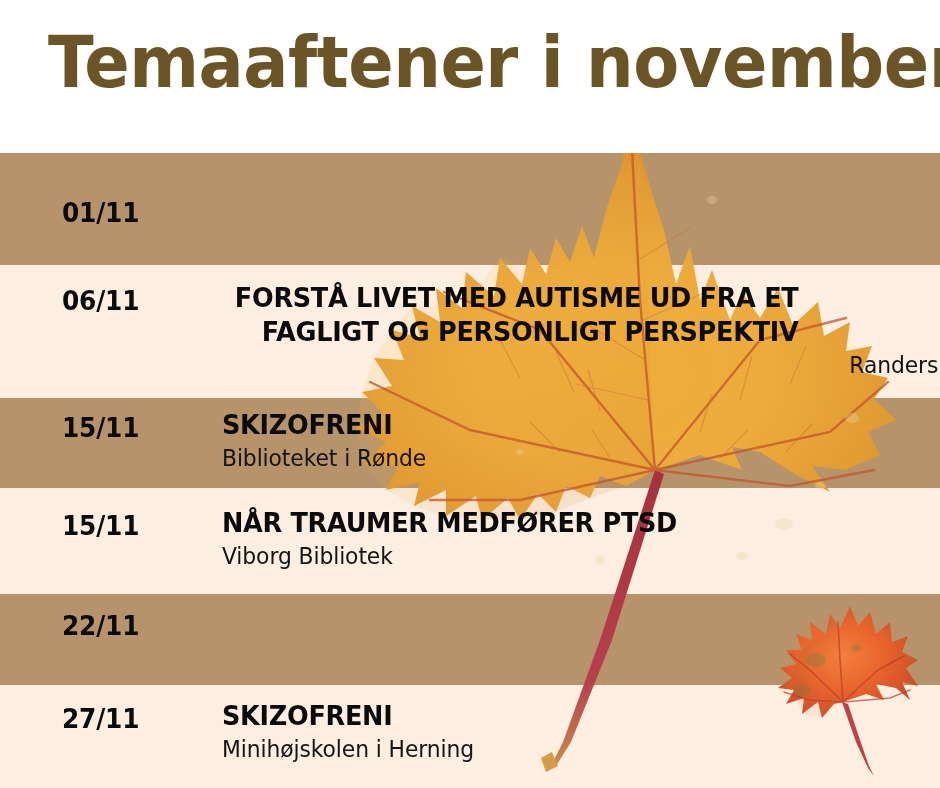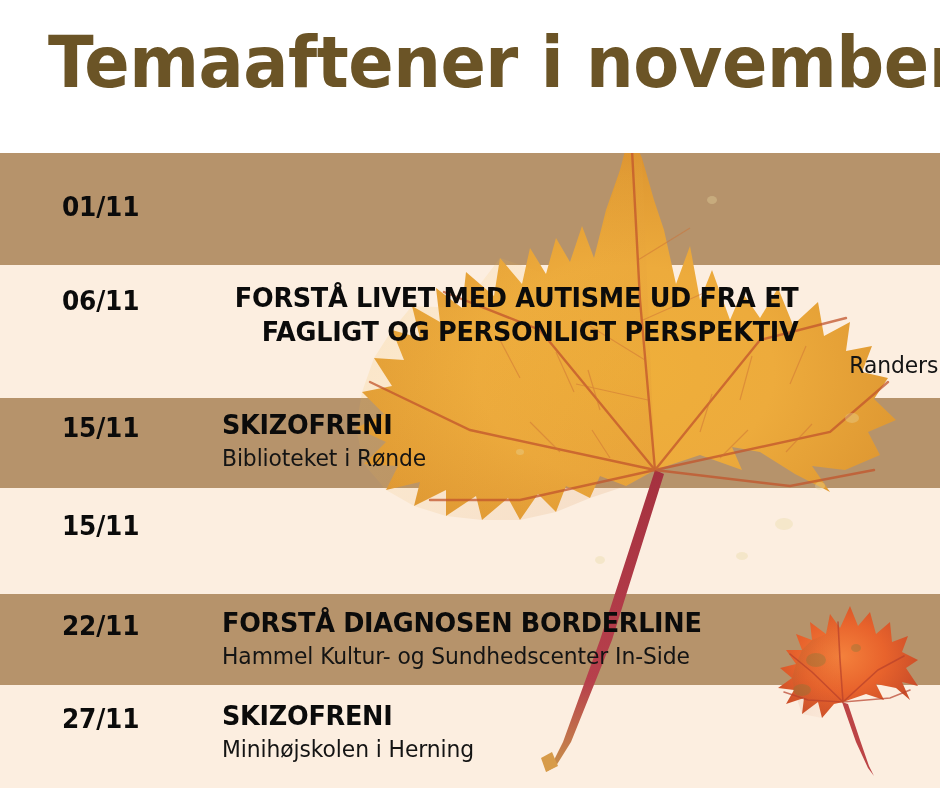--- a/index.html
+++ b/index.html
@@ -242,21 +242,21 @@
       </g>
     </svg>
   </div>
 
   <div class="title-area">
     <div class="poster-title">Temaaftener i november</div>
   </div>
 
   <div class="rows">
 
-    <div class="row" style="top:161px;height:112px;">
+    <div class="row" style="top:167px;height:112px;">
       <div class="row-date" style="top:30px;">01/11</div>
     </div>
 
     <div class="row" style="top:265px;height:133px;padding-left:46px;">
       <div class="row-date" style="top:20px;">06/11</div>
       <div class="row-body" style="top:16px;text-align:right;">
         <div class="row-title" style="max-width:610px;">FORSTÅ LIVET MED AUTISME UD FRA ET FAGLIGT OG PERSONLIGT PERSPEKTIV</div>
         <div class="row-venue">Randers</div>
       </div>
     </div>
@@ -264,28 +264,28 @@
     <div class="row" style="top:398px;height:90px;">
       <div class="row-date" style="top:14px;">15/11</div>
       <div class="row-body" style="top:10px;">
         <div class="row-title">SKIZOFRENI</div>
         <div class="row-venue">Biblioteket i Rønde</div>
       </div>
     </div>
 
     <div class="row" style="top:488px;height:106px;">
       <div class="row-date" style="top:22px;">15/11</div>
+      <div class="row-body" style="top:18px;">
+        <div class="row-title">NÅR TRAUMER MEDFØRER PTSD</div>
+        <div class="row-venue">Viborg Bibliotek</div>
+      </div>
     </div>
 
     <div class="row" style="top:594px;height:65px;text-decoration:underline;">
       <div class="row-date" style="top:16px;">22/11</div>
-      <div class="row-body" style="top:12px;">
-        <div class="row-title">FORSTÅ DIAGNOSEN BORDERLINE</div>
-        <div class="row-venue">Hammel Kultur- og Sundhedscenter In-Side</div>
-      </div>
     </div>
 
     <div class="row" style="top:685px;height:103px;">
       <div class="row-date" style="top:18px;">27/11</div>
       <div class="row-body" style="top:14px;">
         <div class="row-title">SKIZOFRENI</div>
         <div class="row-venue">Minihøjskolen i Herning</div>
       </div>
     </div>
 

